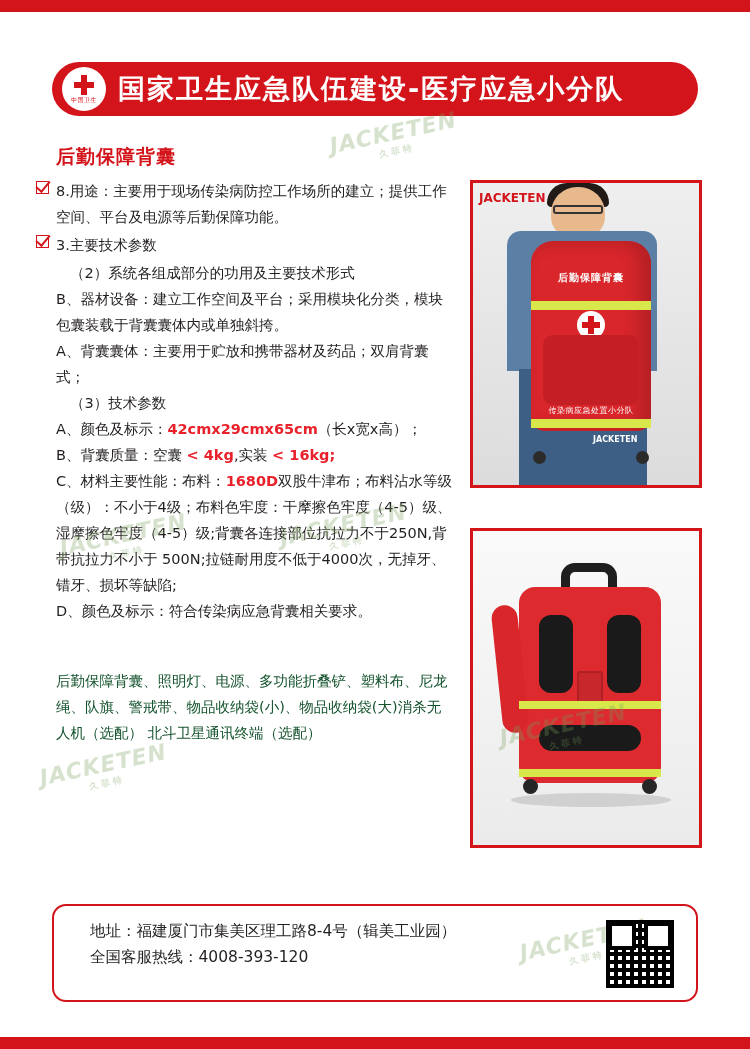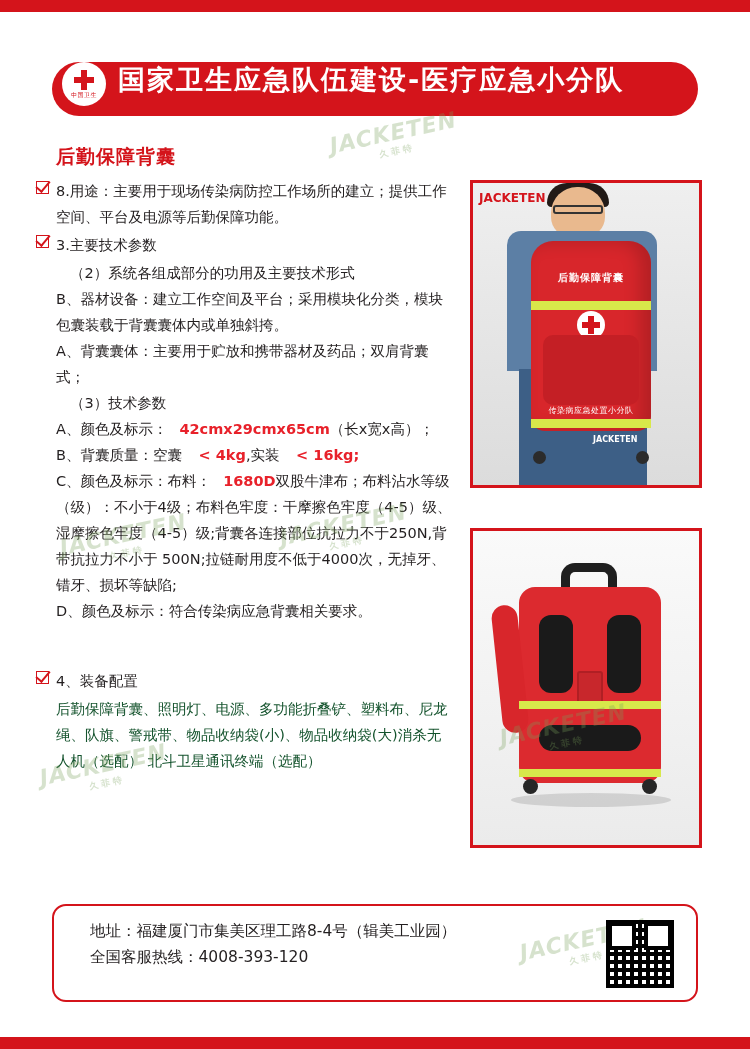--- a/index.html
+++ b/index.html
@@ -22,20 +22,21 @@
   
   .header {
     position: absolute;
     left: 52px;
     top: 50px;
     width: 646px;
     height: 54px;
     background: #d4141b;
     border-radius: 27px 27px 27px 27px;
     display: flex;
+    align-items: center;
     padding-left: 10px;
   }
   .logo-badge {
     width: 44px;
     height: 44px;
     border-radius: 50%;
     background: #ffffff;
     display: flex;
     flex-direction: column;
     align-items: center;
@@ -117,21 +118,21 @@
     height: 12px;
     border-right: 2px solid #d4141b;
     border-bottom: 2px solid #d4141b;
     transform: rotate(40deg);
   }
   .sub {
     padding-left: 22px;
     margin-bottom: 0px;
   }
   .sub.indent { padding-left: 36px; }
-  .red { color: #e8212a; margin-left: 12px; }
+  .red { color: #e8212a; }
   .bold { font-weight: bold; }
   .equip-list {
     padding-left: 22px;
     color: #14532d;
     line-height: 26px;
   }
   .spacer-lg { height: 44px; }
   
   .photo {
     position: absolute;
@@ -310,31 +311,27 @@
         <span>A、颜色及标示：</span><span class="red bold">42cmx29cmx65cm</span><span>（长x宽x高）；</span>
       </div>
 
       <div class="sub">
         <span>B、背囊质量：空囊</span>
         <span class="red bold">&lt; 4kg</span><span>,实装</span>
         <span class="red bold">&lt; 16kg;</span>
       </div>
 
       <div class="sub">
-        <span>C、颜色及标示：布料：</span><span class="red bold">1680D</span><span>双股牛津布；布料沾水等级（级）：不小于4级；布料色牢度：干摩擦色牢度（4-5）级、湿摩擦色牢度（4-5）级;背囊各连接部位抗拉力不于250N,背带抗拉力不小于 500N;拉链耐用度不低于4000次，无掉牙、错牙、损坏等缺陷;</span>
+        <span>C、材料主要性能：布料：</span><span class="red bold">1680D</span><span>双股牛津布；布料沾水等级（级）：不小于4级；布料色牢度：干摩擦色牢度（4-5）级、湿摩擦色牢度（4-5）级;背囊各连接部位抗拉力不于250N,背带抗拉力不小于 500N;拉链耐用度不低于4000次，无掉牙、错牙、损坏等缺陷;</span>
       </div>
 
       <div class="sub">D、颜色及标示：符合传染病应急背囊相关要求。</div>
 
       <div class="spacer-lg"></div>
 
-      <div class="item">
-        <span class="check"></span>
-        <span>4、装备配置</span>
-      </div>
       <div class="equip-list">后勤保障背囊、照明灯、电源、多功能折叠铲、塑料布、尼龙绳、队旗、警戒带、物品收纳袋(小)、物品收纳袋(大)消杀无人机（选配） 北斗卫星通讯终端（选配）</div>
     </div>
 
     <div class="photo" id="photo1">
       <div class="p1-bg"></div>
       <div class="p1-tag">JACKETEN</div>
       <div class="p1-hair"></div>
       <div class="p1-person-head"></div>
       <div class="p1-glasses"></div>
       <div class="p1-shirt"></div>

